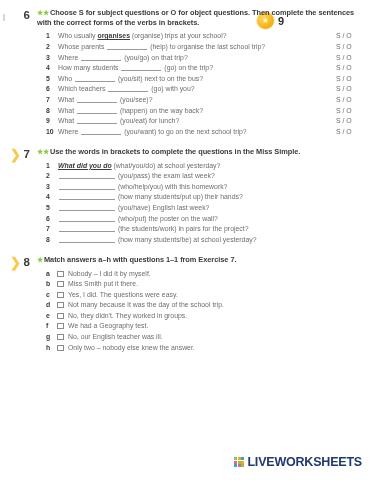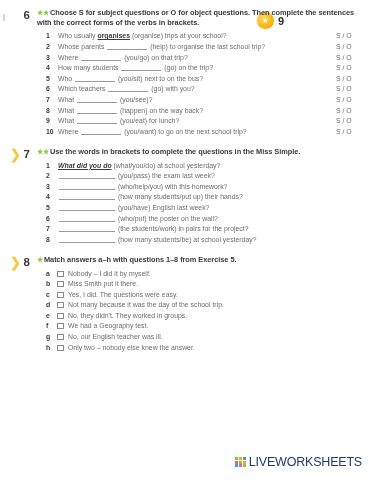--- a/index.html
+++ b/index.html
@@ -214,21 +214,21 @@
     grid-template-rows: repeat(3, 3px);
     gap: 0.8px;
   }
   .logo-grid span {
     display: block;
     width: 3px;
     height: 3px;
   }
   .logo-text {
     font-size: 12.5px;
-    font-weight: normal;
+    font-weight: bold;
     letter-spacing: -0.2px;
     color: #1f3a6e;
   }
   .spacer-7 { height: 6px; }
   .spacer-8 { height: 6px; }
 </style>
 </head>
 <body>
 
 <div class="page">
@@ -372,21 +372,21 @@
   </div>
 
   <div class="spacer-8"></div>
 
   <div class="exercise">
     <div class="ex-marker">
       <span class="ex-arrow">❯</span>
       <span class="ex-num">8</span>
     </div>
     <div class="ex-body">
-      <div class="ex-title"><span class="stars">★</span><span>Match answers a–h with questions 1–8 from Exercise 5.</span></div>
+      <div class="ex-title"><span class="stars">★</span><span>Match answers a–h with questions 1–1 from Exercise 7.</span></div>
 
       <div class="ans-list">
 
         <div class="ans">
           <span class="ans-letter">a</span>
           <span class="checkbox"></span>
           <span class="ans-text">Nobody – I did it by myself.</span>
         </div>
 
         <div class="ans">

